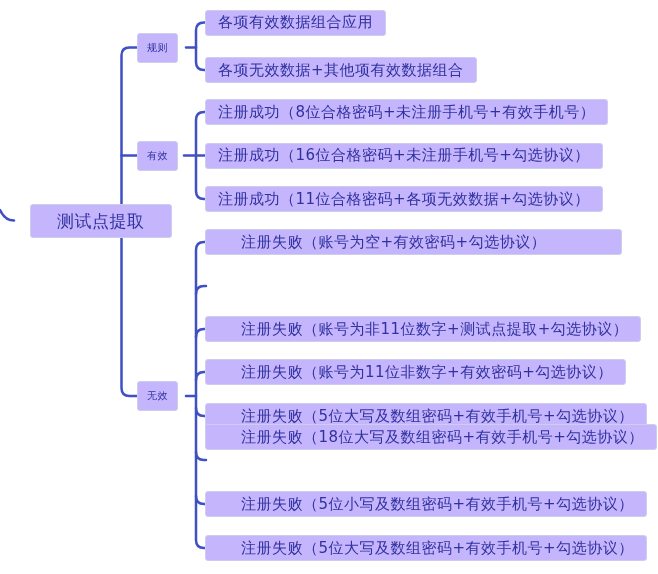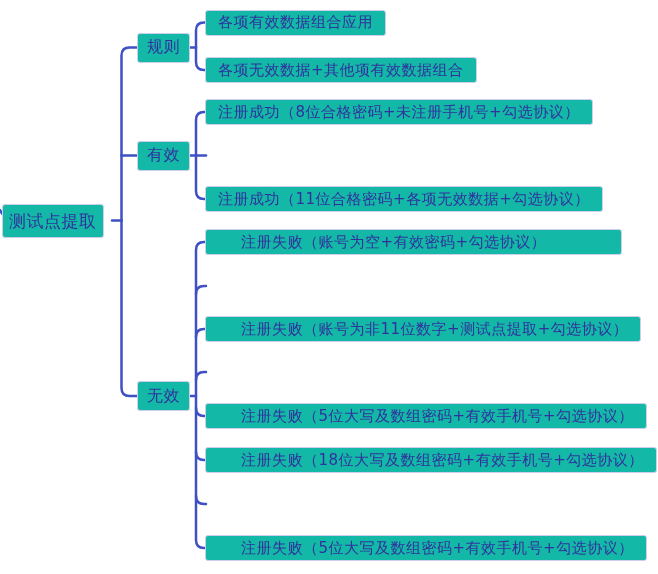--- a/index.html
+++ b/index.html
@@ -5,35 +5,35 @@
   html,body{margin:0;padding:0;}
   body{
     width:658px;height:574px;position:relative;background:#ffffff;
     font-family:"DejaVu Sans","Liberation Sans",sans-serif;
     overflow:hidden;
   }
   #canvas{position:absolute;left:0;top:0;width:658px;height:574px;}
   svg.links{position:absolute;left:0;top:0;width:658px;height:574px;z-index:1;}
   .node{
     position:absolute;z-index:2;
-    background:#14b8a6;color:#31319e;
+    background:#c4b5fd;color:#31319e;
     border:1px solid #cdcdec;
     border-radius:3px;
     white-space:nowrap;
     box-sizing:border-box;
     display:flex;align-items:center;
     letter-spacing:0.5px;
   }
   .node.root{
-    left:2px;top:204px;height:34px;
-    padding:0 6px;font-size:17px;
+    left:30px;top:204px;height:34px;
+    padding:0 26px;font-size:17px;
   }
   .node.branch{
     left:137px;height:30px;
-    padding:0 9px;font-size:16px;
+    padding:0 9px;font-size:10px;
   }
   .node.leaf{
     left:205px;height:26px;
     padding:0 12px;font-size:15px;
   }
   .leaf.wide{min-width:417px;padding-left:35px;}
 </style>
 </head>
 <body>
 
@@ -69,22 +69,25 @@
 
   <div class="node root">测试点提取</div>
 
   <div class="node branch" style="top:32.5px">规则</div>
   <div class="node branch" style="top:381px">无效</div>
   <div class="node branch" style="top:140.5px">有效</div>
 
   <div class="node leaf" style="top:9.5px">各项有效数据组合应用</div>
   <div class="node leaf" style="top:57px">各项无效数据+其他项有效数据组合</div>
 
-  <div class="node leaf" style="top:99px">注册成功（8位合格密码+未注册手机号+勾选协议）</div>
+  <div class="node leaf" style="top:99px">注册成功（8位合格密码+未注册手机号+有效手机号）</div>
+  <div class="node leaf" style="top:142.5px">注册成功（16位合格密码+未注册手机号+勾选协议）</div>
   <div class="node leaf" style="top:186px">注册成功（11位合格密码+各项无效数据+勾选协议）</div>
 
   <div class="node leaf wide" style="top:229px">注册失败（账号为空+有效密码+勾选协议）</div>
   <div class="node leaf wide" style="top:316px">注册失败（账号为非11位数字+测试点提取+勾选协议）</div>
+  <div class="node leaf wide" style="top:359px">注册失败（账号为11位非数字+有效密码+勾选协议）</div>
   <div class="node leaf wide" style="top:403px">注册失败（5位大写及数组密码+有效手机号+勾选协议）</div>
-  <div class="node leaf wide" style="top:447px">注册失败（18位大写及数组密码+有效手机号+勾选协议）</div>
+  <div class="node leaf wide" style="top:424px">注册失败（18位大写及数组密码+有效手机号+勾选协议）</div>
+  <div class="node leaf wide" style="top:491px">注册失败（5位小写及数组密码+有效手机号+勾选协议）</div>
   <div class="node leaf wide" style="top:535px">注册失败（5位大写及数组密码+有效手机号+勾选协议）</div>
 
 </div>
 
 </body></html>

